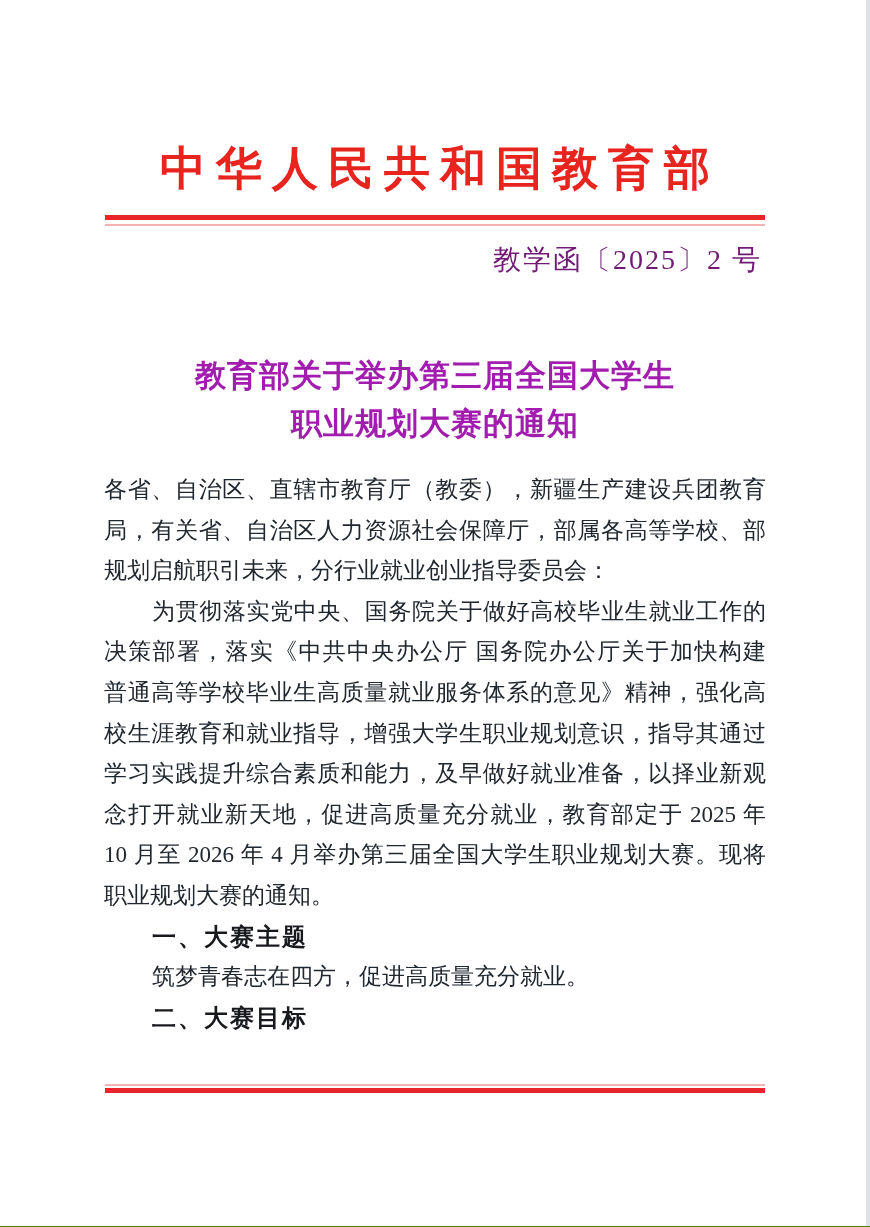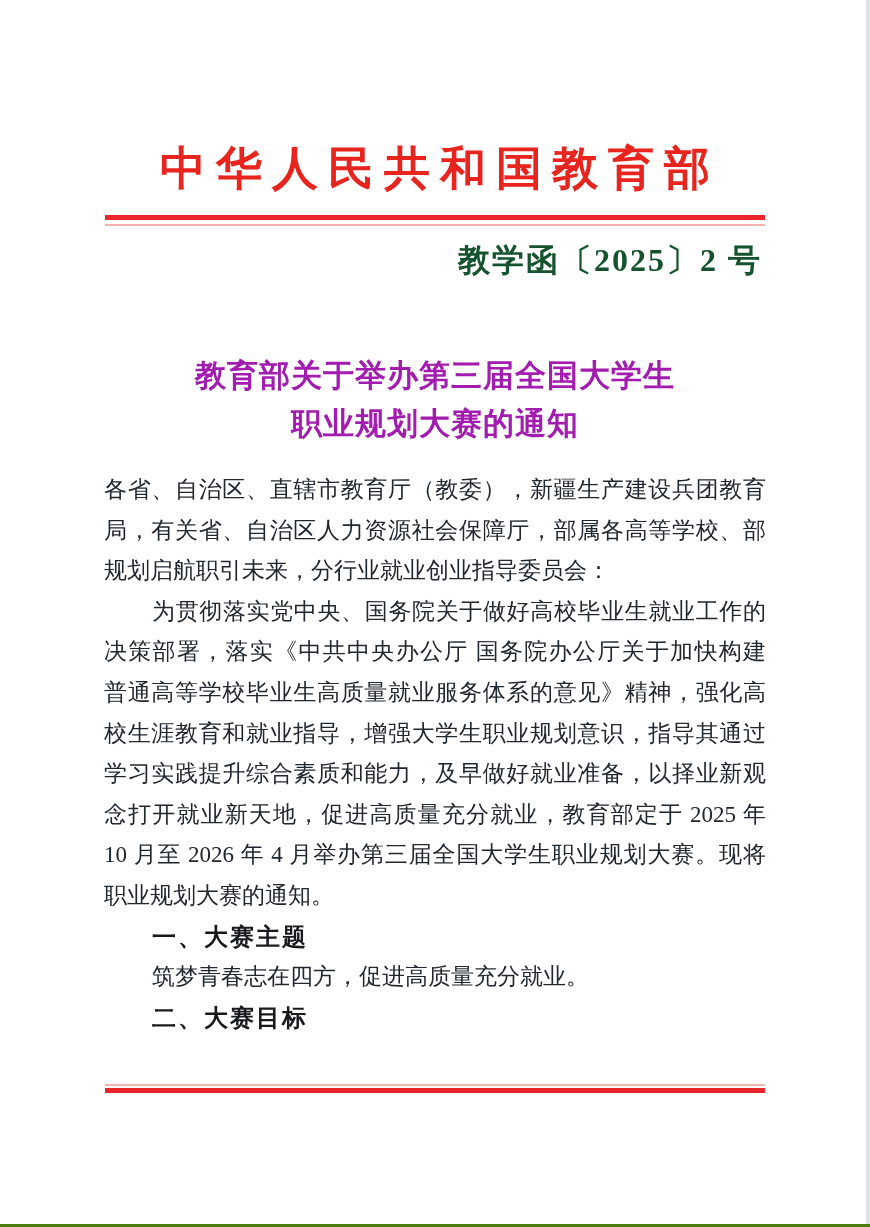--- a/index.html
+++ b/index.html
@@ -11,21 +11,21 @@
     width: 870px;
     height: 1227px;
     position: relative;
     overflow: hidden;
     font-family: "Liberation Serif", "DejaVu Serif", serif;
   }
   .page {
     position: absolute;
     inset: 0;
     background: #ffffff;
-    border-bottom: 3px solid #4d7c0f;
+    border-bottom: 1px solid #4d7c0f;
   }
   
   .org {
     position: absolute;
     top: 134px;
     left: 0;
     width: 100%;
     text-align: center;
     color: #e8241f;
     font-size: 46px;
@@ -49,26 +49,25 @@
   .rule-top .thin {
     margin-top: 4px;
     height: 2px;
     background: #f3b3b1;
   }
   
   .docnum {
     position: absolute;
     top: 244px;
     right: 108px;
-    font-size: 32px;
-    color: #14532d;
+    font-size: 28px;
+    color: #701a75;
     letter-spacing: 2px;
     line-height: 32px;
     white-space: nowrap;
-    font-weight: bold;
   }
   
   .title {
     position: absolute;
     top: 352px;
     left: 0;
     width: 100%;
     text-align: center;
     font-size: 31px;
     font-weight: bold;

